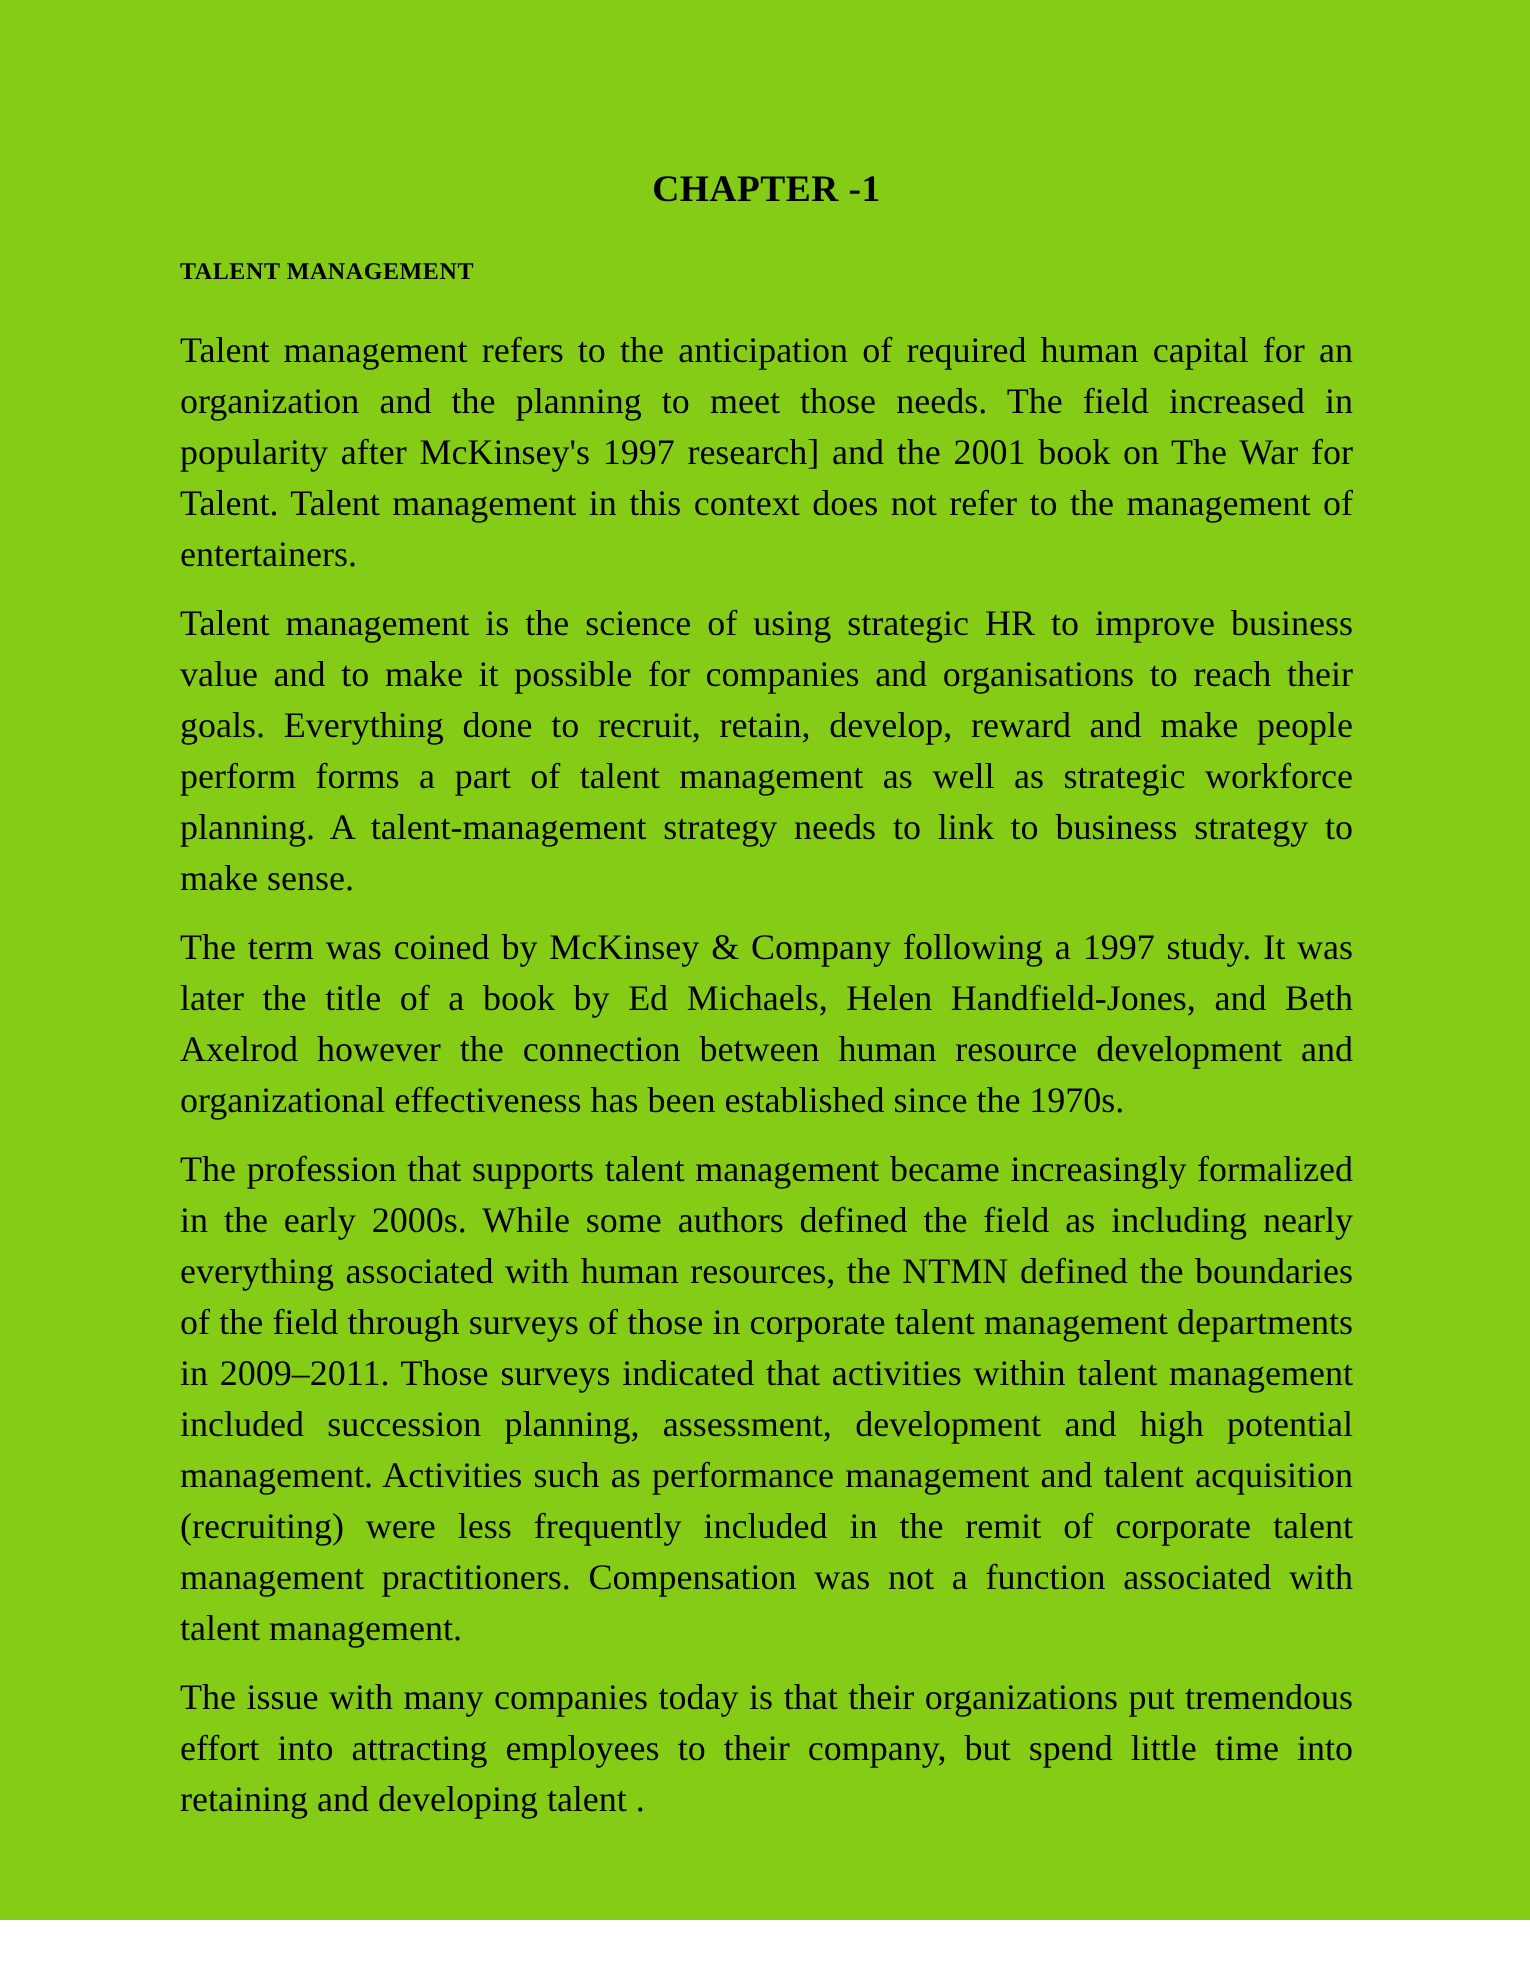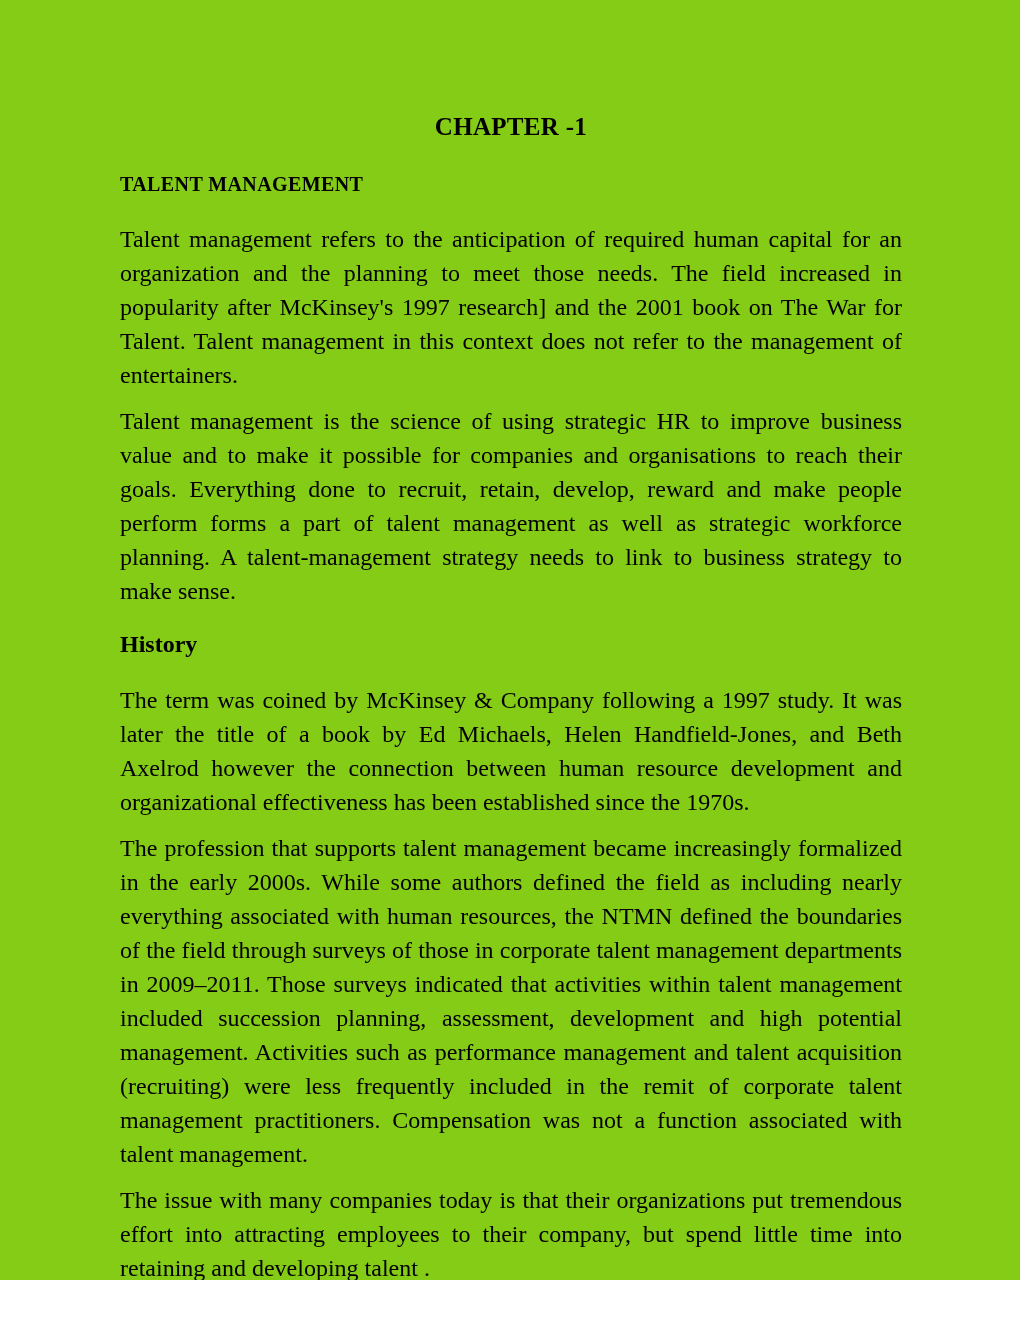--- a/index.html
+++ b/index.html
@@ -33,21 +33,21 @@
   .chapter-title {
     text-align: center;
     font-size: 25px;
     font-weight: bold;
     letter-spacing: 0.3px;
     margin: 0 0 30px 0;
     line-height: 1.2;
   }
 
   .section-heading {
-    font-size: 20px;
+    font-size: 16px;
     font-weight: bold;
     letter-spacing: 0.4px;
     margin: 0 0 26px 0;
     line-height: 1.2;
     text-align: left;
   }
 
   .subsection-heading {
     font-size: 24px;
     font-weight: bold;
@@ -86,21 +86,20 @@
   <div class="content">
 
     <h1 class="chapter-title">CHAPTER -1</h1>
 
     <h2 class="section-heading">TALENT MANAGEMENT</h2>
 
     <p class="body-para">Talent management refers to the anticipation of required human capital for an organization and the planning to meet those needs. The field increased in popularity after McKinsey's 1997 research] and the 2001 book on The War for Talent. Talent management in this context does not refer to the management of entertainers.</p>
 
     <p class="body-para">Talent management is the science of using strategic HR to improve business value and to make it possible for companies and organisations to reach their goals. Everything done to recruit, retain, develop, reward and make people perform forms a part of talent management as well as strategic workforce planning. A talent-management strategy needs to link to business strategy to make sense.</p>
 
-    <h3 class="subsection-heading">History</h3>
 
     <p class="body-para">The term was coined by McKinsey &amp; Company following a 1997 study. It was later the title of a book by Ed Michaels, Helen Handfield-Jones, and Beth Axelrod however the connection between human resource development and organizational effectiveness has been established since the 1970s.</p>
 
     <p class="body-para">The profession that supports talent management became increasingly formalized in the early 2000s. While some authors defined the field as including nearly everything associated with human resources, the NTMN defined the boundaries of the field through surveys of those in corporate talent management departments in 2009–2011. Those surveys indicated that activities within talent management included succession planning, assessment, development and high potential management. Activities such as performance management and talent acquisition (recruiting) were less frequently included in the remit of corporate talent management practitioners. Compensation was not a function associated with talent management.</p>
 
     <p class="body-para mixed-justify"><span>The issue with many companies today is that their organizations put tremendous effort into attracting employees to their company, but spend little time into retaining and developing talent .</span></p>
 
   </div>
 </div>
 

